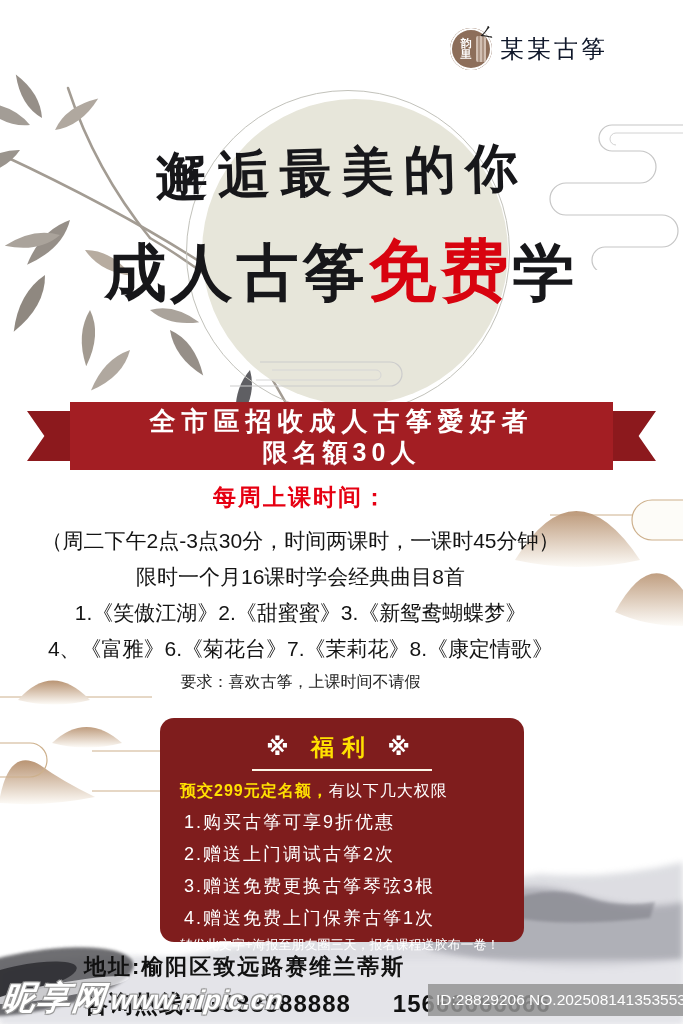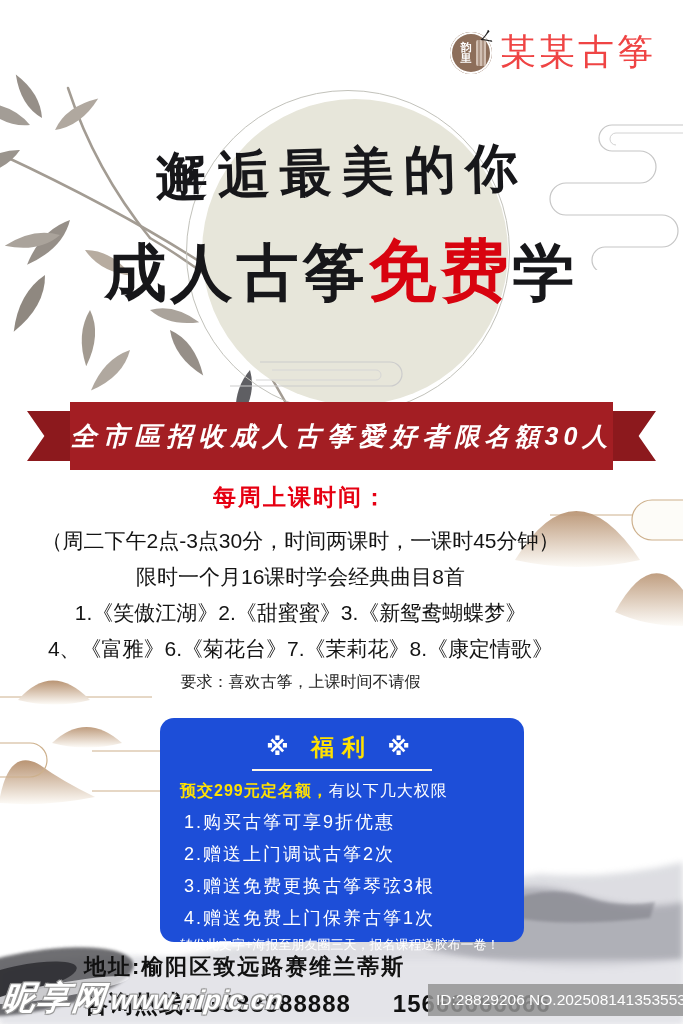--- a/index.html
+++ b/index.html
@@ -12,51 +12,51 @@
 
   
   .logo{position:absolute;top:28px;left:450px;display:flex;align-items:center;gap:8px;}
   .seal{position:relative;width:42px;height:42px;border-radius:50%;background:#8d6e5a;
         box-shadow:inset 0 0 0 2px #fff,inset 0 0 0 4px #8d6e5a;display:flex;align-items:center;justify-content:center;}
   .seal-chars{display:flex;flex-direction:column;line-height:11px;font-size:11px;color:#fff;font-weight:bold;
               font-family:"DejaVu Serif",serif;margin-left:-10px;}
   .seal-bridge{position:absolute;right:6px;top:8px;width:10px;height:26px;background:
       repeating-linear-gradient(90deg,#d9c8bc 0 2px,#b29a8a 2px 4px);border-radius:2px;opacity:.9;}
   .seal-tick{position:absolute;top:-6px;right:-4px;font-size:16px;color:#1a1a1a;font-weight:bold;transform:rotate(12deg);}
-  .logo-text{font-size:36px;color:#ef4444;letter-spacing:3px;font-weight:500;}
+  .logo-text{font-size:24px;color:#0f172a;letter-spacing:3px;font-weight:500;}
 
   
   .hero-circle-outline{position:absolute;left:186px;top:90px;width:322px;height:322px;border-radius:50%;
       border:1px solid #c2c2bb;}
   .hero-circle{position:absolute;left:202px;top:99px;width:306px;height:306px;border-radius:50%;background:#e7e6da;}
   .hero-title{position:absolute;left:0;top:138px;width:100%;text-align:center;
       font-family:"DejaVu Serif","Liberation Serif",serif;font-weight:900;color:#17171a;}
   .hero-title .t1{font-size:52px;letter-spacing:10px;transform:rotate(-1.5deg);}
   .hero-title .t2{font-size:62px;letter-spacing:4px;margin-top:18px;}
   .hero-title .red{color:#d8030f;font-size:68px;}
 
   
   .ribbon{position:absolute;left:0;top:402px;width:683px;height:70px;}
   .ribbon .tail{position:absolute;top:9px;width:58px;height:50px;background:#8c191d;}
   .ribbon .tail.left{left:27px;clip-path:polygon(0 0,100% 0,100% 100%,0 100%,30% 50%);}
   .ribbon .tail.right{right:27px;clip-path:polygon(0 0,100% 0,70% 50%,100% 100%,0 100%);}
   .ribbon .band{position:absolute;left:70px;top:0;width:543px;height:68px;background:#a31e23;
-      display:flex;flex-direction:row;align-items:center;justify-content:center;font-style:italic;}
+      display:flex;flex-direction:column;align-items:center;justify-content:center;}
   .ribbon .band .r1{color:#fff;font-size:26px;font-weight:bold;letter-spacing:6px;line-height:32px;}
   .ribbon .band .r2{color:#fff;font-size:25px;font-weight:bold;letter-spacing:5px;line-height:30px;}
 
   
   .schedule{position:absolute;left:0;top:482px;width:601px;text-align:center;color:#141414;}
   .schedule .heading{color:#e60012;font-size:23px;font-weight:bold;letter-spacing:2px;margin-bottom:10px;}
   .schedule .line{font-size:21px;line-height:36px;font-weight:500;}
   .schedule .song{font-size:21px;line-height:36px;font-weight:500;}
   .schedule .req{font-size:16px;line-height:30px;color:#222;}
 
   
-  .benefits{position:absolute;left:160px;top:718px;width:364px;height:224px;background:#1d4ed8;
+  .benefits{position:absolute;left:160px;top:718px;width:364px;height:224px;background:#7f1d1d;
       border-radius:14px;color:#fff;box-sizing:border-box;padding:14px 20px 8px 20px;z-index:5;}
   .benefits .head{width:180px;margin:0 auto;text-align:center;font-size:23px;font-weight:bold;
       letter-spacing:8px;padding-bottom:6px;border-bottom:2px solid #fdf6e8;}
   .benefits .head .fu{color:#ffe100;}
   .benefits .intro{margin-top:10px;font-size:16px;letter-spacing:1px;}
   .benefits .intro .y{color:#ffe100;font-weight:bold;}
   .benefits ul{list-style:none;margin:4px 0 0 0;padding:0 0 0 4px;}
   .benefits li{font-size:18px;line-height:32px;letter-spacing:2px;}
   .benefits .foot{font-size:13px;text-align:left;margin-top:2px;letter-spacing:0;}
 

